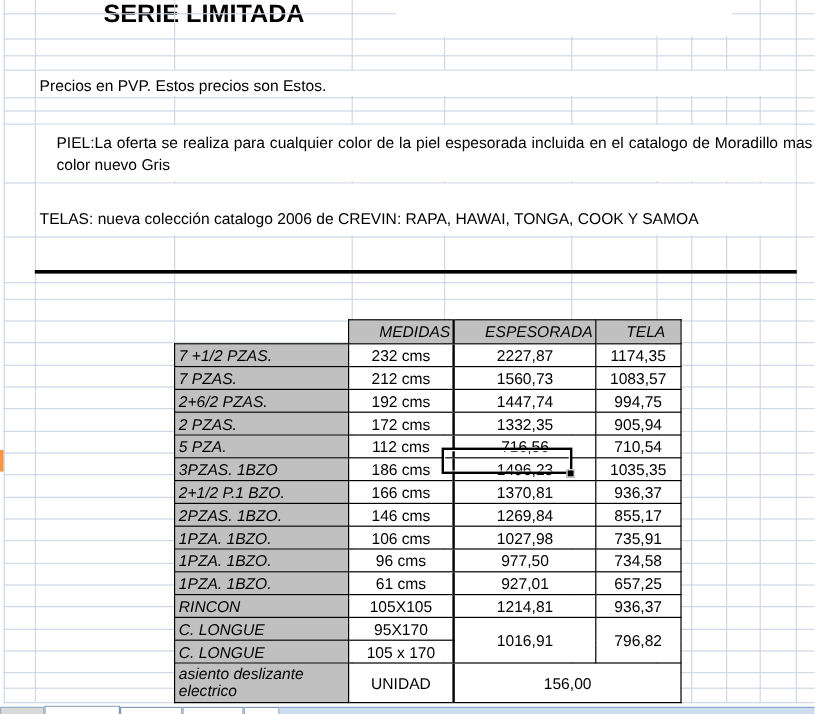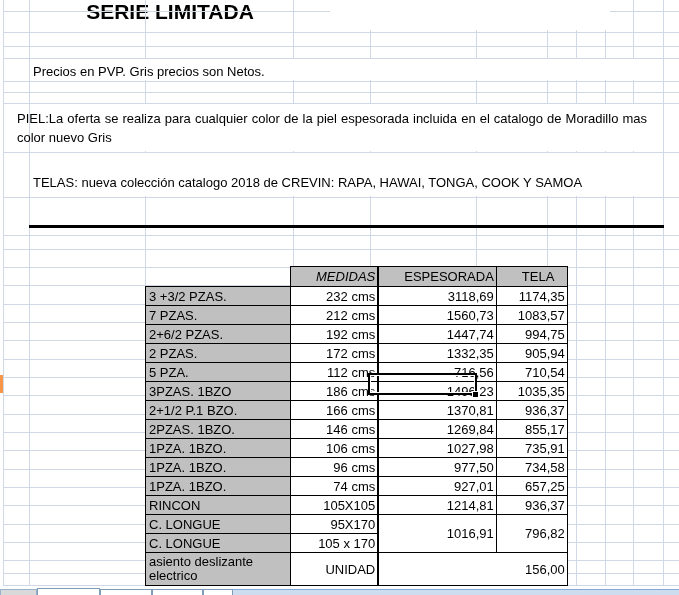--- a/index.html
+++ b/index.html
@@ -8,37 +8,37 @@
   
   .gl{position:absolute;background:#d0d7e5;z-index:1;}
   .gl.h{height:1px;left:3px;width:676px;}
   .gl.v{width:1px;top:0;height:586px;}
   
   .patch{position:absolute;background:#ffffff;z-index:2;}
   
   .note{position:absolute;z-index:3;font-size:13px;line-height:19px;}
   #cell-title{left:300px;top:1px;width:340px;text-align:center;
               font-size:21px;font-weight:bold;z-index:3;}
-  #note-piel{left:17px;top:109px;width:630px;text-align:justify;text-justify:inter-word;}
+  #note-piel{left:47px;top:109px;width:630px;text-align:justify;text-justify:inter-word;}
   #note-precios{left:33px;top:62px;width:620px;}
   #note-telas{left:33px;top:173px;width:630px;}
   #thick-rule{position:absolute;left:29px;top:225px;width:635px;height:3px;background:#000;z-index:3;}
   
   #price-table{position:absolute;left:145px;top:266px;z-index:4;
                border-collapse:collapse;table-layout:fixed;font-size:13px;}
   #price-table td{border:1px solid #000;height:18px;padding:0 2px;overflow:hidden;
                   white-space:nowrap;vertical-align:middle;background:#fff;}
   #price-table col.c-lab{width:145px;}
   #price-table col.c-med{width:80px;}
   #price-table col.c-esp{width:106px;}
   #price-table col.c-tel{width:71px;}
   #price-table td.ghost{border:none;background:transparent;}
-  #price-table td.gray{background:#c0c0c0;}
+  #price-table td.gray{background:#c0c0c0;font-style:italic;}
   #price-table td.lab{text-align:left;padding-left:3px;}
-  #price-table td.num{text-align:right;}
+  #price-table td.num{text-align:center;}
   #price-table td.thickL{border-left:2px solid #000;}
   #price-table tr.hdr td{height:19px;padding-left:25px;}
   #price-table td.hmed{font-style:italic;text-align:center;}
   #price-table td.hesp,#price-table td.htel{text-align:left;padding-left:3px;}
   #price-table tr.tall td{height:32px;}
   #price-table td.wrap{white-space:normal;line-height:14px;}
   
   #selection-box{position:absolute;left:368px;top:373px;width:105px;height:18px;
                  border:2px solid #000;box-shadow:inset 0 0 0 1px #fff;z-index:5;}
   #fill-handle{position:absolute;left:472px;top:391px;width:5px;height:5px;background:#000;
@@ -101,44 +101,44 @@
     <div class="gl h" style="top: 573px;"></div>
     <div class="gl h" style="top: 585px;"></div>
   </div>
 
 <div class="patch" style="left:330px;top:0;width:280px;height:30px;"></div>
 <div class="patch" style="left:30px;top:59px;width:633px;height:21px;"></div>
 <div class="patch" style="left:30px;top:104px;width:633px;height:47px;"></div>
 <div class="patch" style="left:30px;top:153px;width:633px;height:43px;"></div>
 
 <div id="cell-title">SERIE LIMITADA</div>
-<div id="note-precios" class="note">Precios en PVP. Gris precios son Netos.</div>
+<div id="note-precios" class="note">Precios en PVP. Estos precios son Estos.</div>
 <div id="note-piel" class="note">PIEL:La oferta se realiza para cualquier color de la piel espesorada incluida en el catalogo de Moradillo mas color nuevo Gris</div>
-<div id="note-telas" class="note">TELAS: nueva colección catalogo 2018 de CREVIN: RAPA, HAWAI, TONGA, COOK Y SAMOA</div>
+<div id="note-telas" class="note">TELAS: nueva colección catalogo 2006 de CREVIN: RAPA, HAWAI, TONGA, COOK Y SAMOA</div>
 
 <div id="thick-rule"></div>
 
 <table id="price-table">
   <colgroup>
       <col class="c-lab">
       <col class="c-med">
       <col class="c-esp">
       <col class="c-tel">
     </colgroup>
   <tbody>
       <tr class="hdr">
     <td class="ghost"></td>
     <td class="gray hmed">MEDIDAS</td>
     <td class="gray hesp thickL">ESPESORADA</td>
     <td class="gray htel">TELA</td>
   </tr>
   <tr>
-    <td class="gray lab">3 +3/2 PZAS.</td>
+    <td class="gray lab">7 +1/2 PZAS.</td>
     <td class="num">232 cms</td>
-    <td class="num thickL">3118,69</td>
+    <td class="num thickL">2227,87</td>
     <td class="num">1174,35</td>
   </tr>
   <tr>
     <td class="gray lab">7 PZAS.</td>
     <td class="num">212 cms</td>
     <td class="num thickL">1560,73</td>
     <td class="num">1083,57</td>
   </tr>
   <tr>
     <td class="gray lab">2+6/2 PZAS.</td>
@@ -183,21 +183,21 @@
     <td class="num">735,91</td>
   </tr>
   <tr>
     <td class="gray lab">1PZA. 1BZO.</td>
     <td class="num">96 cms</td>
     <td class="num thickL">977,50</td>
     <td class="num">734,58</td>
   </tr>
   <tr>
     <td class="gray lab">1PZA. 1BZO.</td>
-    <td class="num">74 cms</td>
+    <td class="num">61 cms</td>
     <td class="num thickL">927,01</td>
     <td class="num">657,25</td>
   </tr>
   <tr>
     <td class="gray lab">RINCON</td>
     <td class="num">105X105</td>
     <td class="num thickL">1214,81</td>
     <td class="num">936,37</td>
   </tr>
   <tr>

